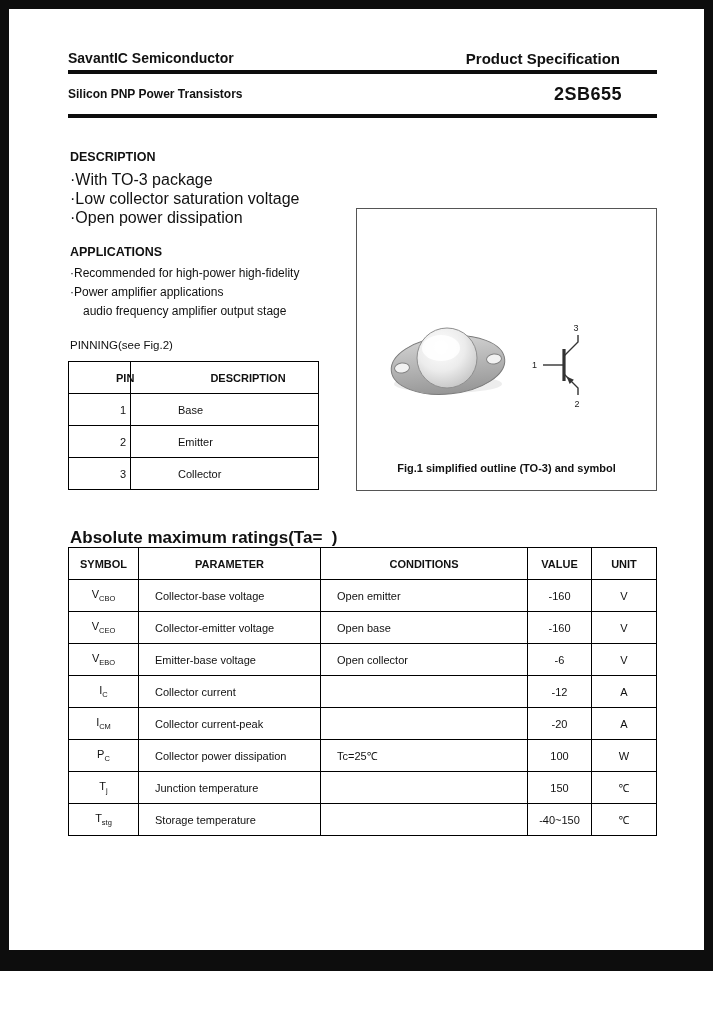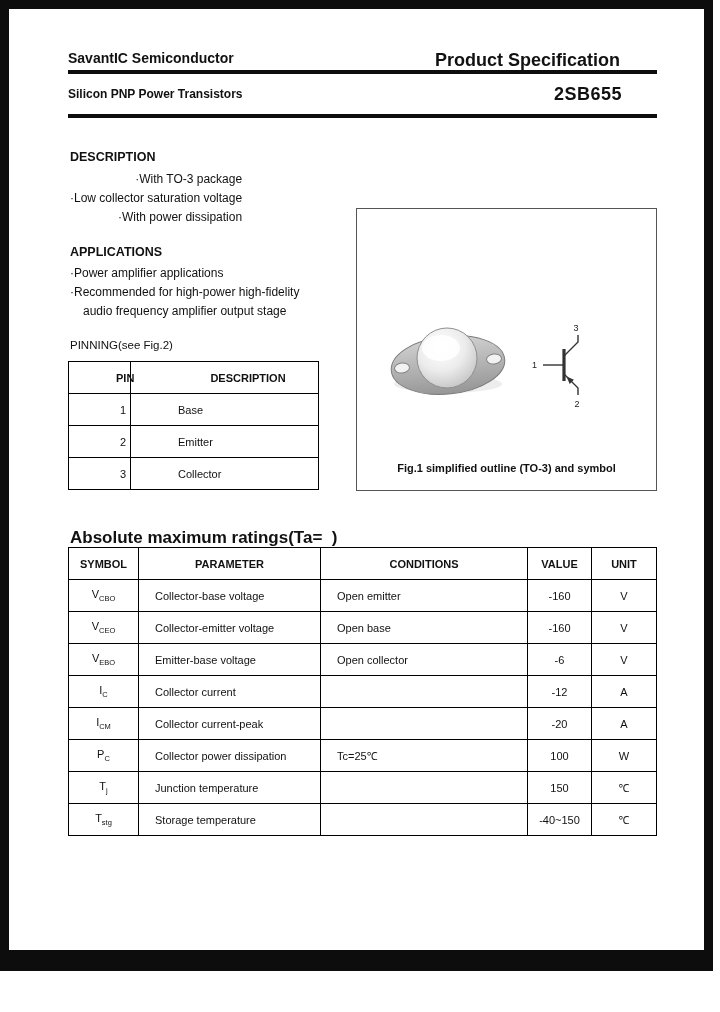--- a/index.html
+++ b/index.html
@@ -9,29 +9,29 @@
   }
   .abs { position:absolute; }
 
   
   .frame {
     position:absolute; left:0; top:0; width:713px; height:971px;
     border:9px solid #0d0d0d; border-bottom-width:21px; box-sizing:border-box;
   }
 
   .hdr-left  { left:68px; top:50px; font-size:14px; font-weight:bold; }
-  .hdr-right { right:100px; top:50px; font-size:18px; font-weight:bold;margin-left:44px; }
+  .hdr-right { right:100px; top:50px; font-size:15px; font-weight:bold;margin-left:44px; }
   .rule { left:68px; width:589px; height:4px; background:#0d0d0d; }
   .rule1 { top:70px; } .rule2 { top:114px; }
   .title-left { left:68px; top:87px; font-size:12px; font-weight:bold; }
   .part-no    { right:98px; top:84px; font-size:18px; font-weight:bold; letter-spacing:0.5px; }
 
   .sect-h { font-weight:bold; font-size:12.5px; }
   .desc-h { left:70px; top:150px; }
-  .desc-list { left:70px; top:170px; font-size:12px; line-height:19px;text-align:right; }
+  .desc-list { left:70px; top:170px; font-size:16px; line-height:19px; }
   .app-h  { left:70px; top:245px; }
   .app-list { left:70px; top:264px; font-size:12px; line-height:19px; }
   .indent { padding-left:13px; }
 
   .pin-h { left:70px; top:339px; font-size:11.5px; font-weight:normal; }
 
   table { border-collapse:collapse; table-layout:fixed; }
   th, td { border:1px solid #000; font-size:11px; vertical-align:middle; padding:0; }
   th { font-weight:bold; text-align:center; }
   td.l { text-align:left; padding-left:12px; }
@@ -65,27 +65,27 @@
 <div class="abs rule rule1"></div>
 
 <div class="abs title-left">Silicon PNP Power Transistors</div>
 <div class="abs part-no">2SB655</div>
 <div class="abs rule rule2"></div>
 
 <div class="abs sect-h desc-h">DESCRIPTION</div>
 <div class="abs desc-list">
   <div>·With TO-3 package</div>
   <div>·Low collector saturation voltage</div>
-  <div>·With power dissipation</div>
+  <div>·Open power dissipation</div>
 </div>
 
 <div class="abs sect-h app-h">APPLICATIONS</div>
 <div class="abs app-list">
+  <div>·Recommended for high-power high-fidelity</div>
   <div>·Power amplifier applications</div>
-  <div>·Recommended for high-power high-fidelity</div>
   <div class="indent">audio frequency amplifier output stage</div>
 </div>
 
 <div class="abs pin-h">PINNING(see Fig.2)</div>
 
 <table class="abs pt">
   <colgroup>
       <col style="width:62px">
       <col style="width:188px">
     </colgroup>

